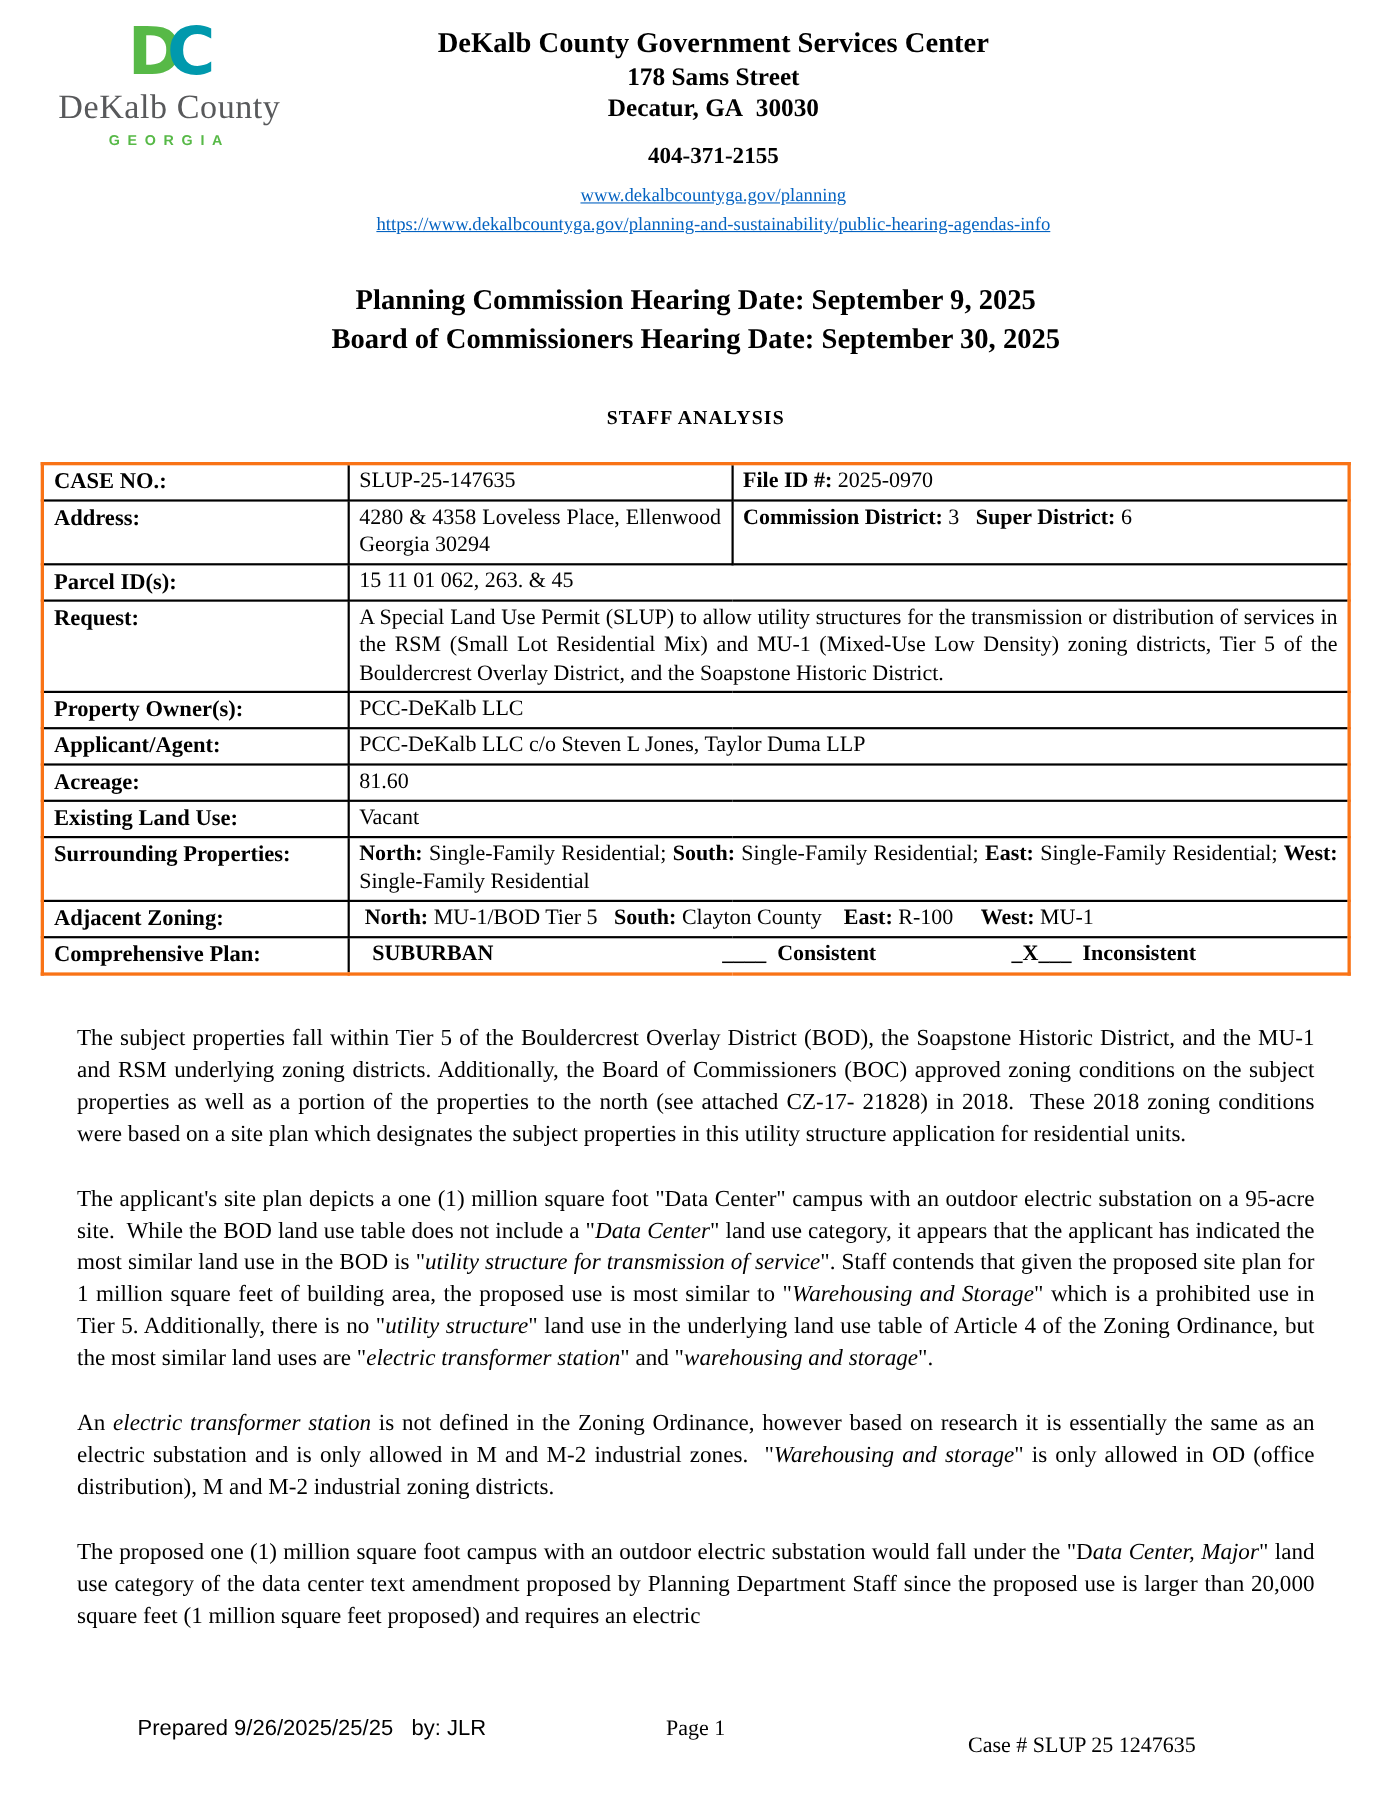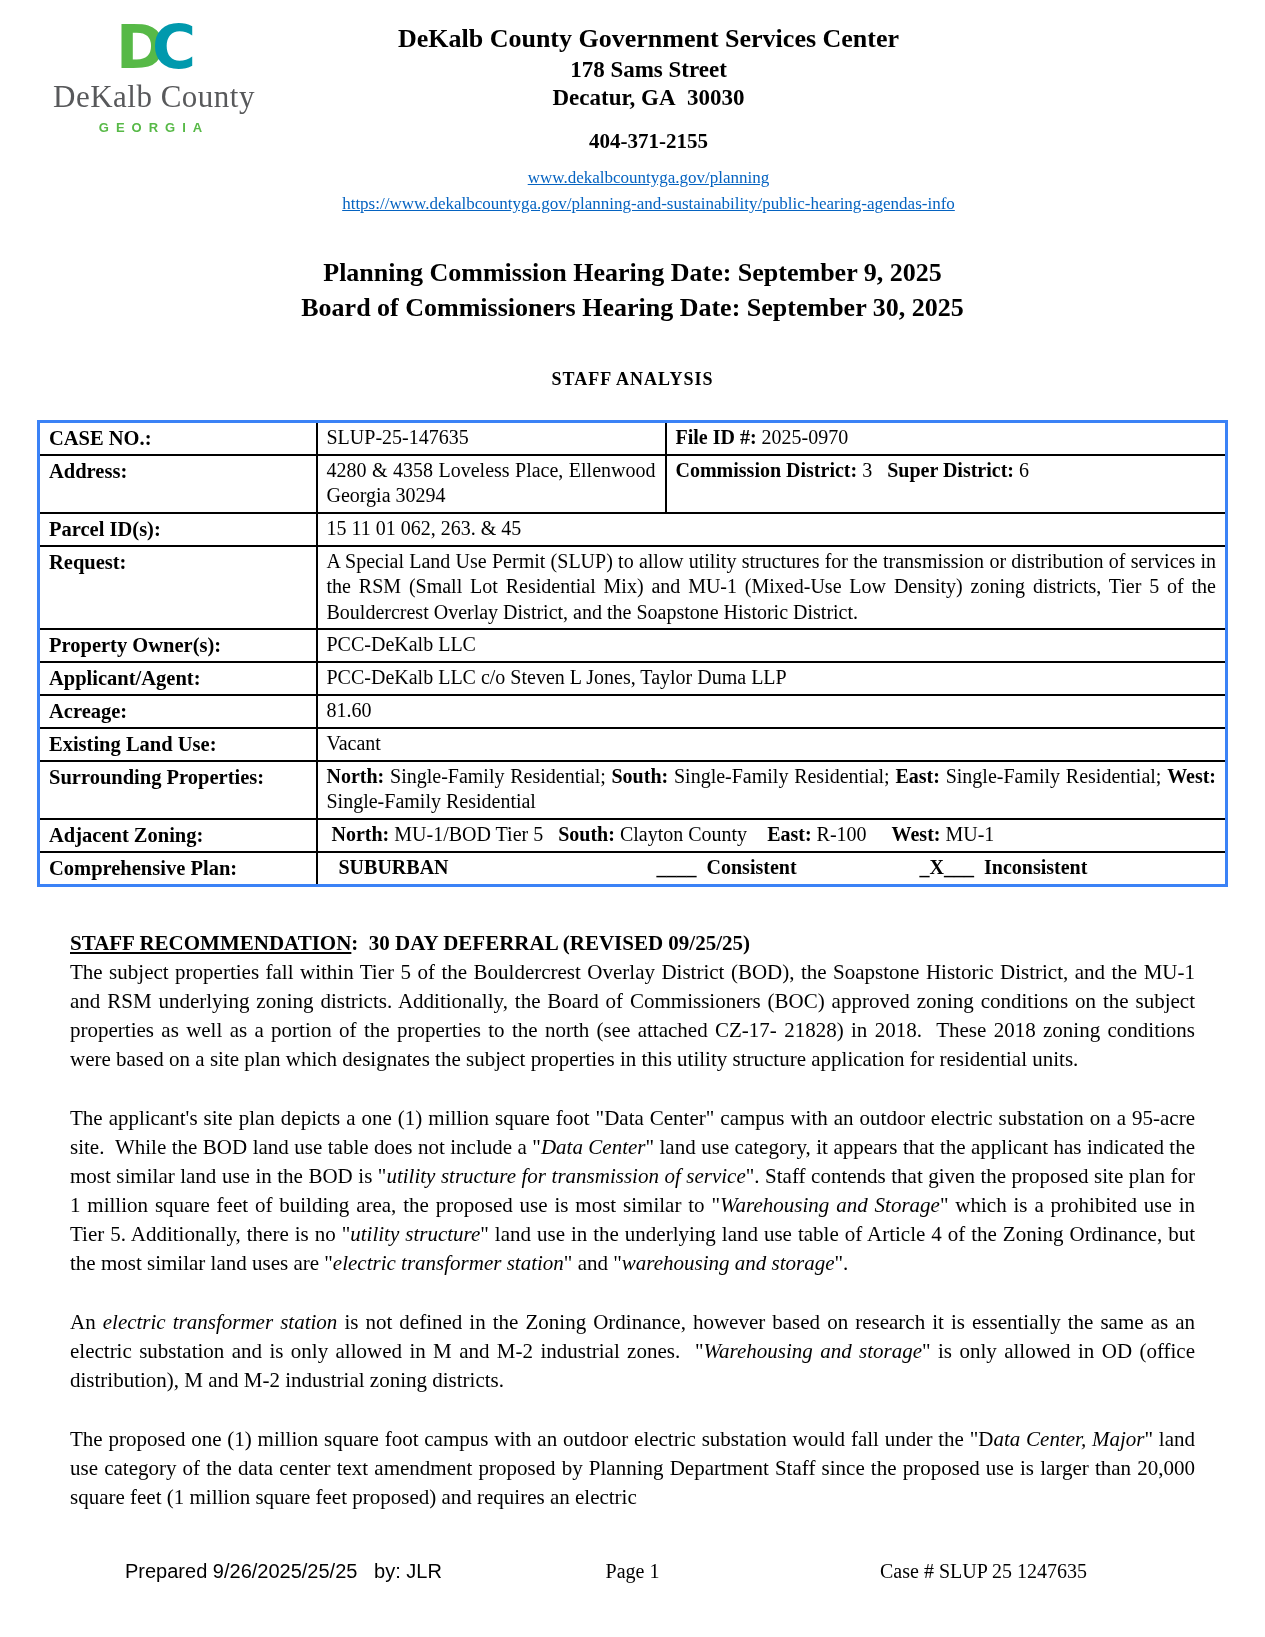--- a/index.html
+++ b/index.html
@@ -27,39 +27,39 @@
   .city{font-size:23px;margin-top:2px;}
   .phone{font-size:21px;margin-top:18px;}
   .links{font-weight:normal;font-size:17px;margin-top:11px;line-height:1.55;}
   .links a{color:var(--link_blue);text-decoration:underline;display:block;}
 
   
   .hearings{margin-top:37px;text-align:center;font-weight:bold;font-size:26px;line-height:1.35;}
   .doc-title{margin-top:44px;text-align:center;font-weight:bold;font-size:18px;letter-spacing:1px;}
 
   
-  .case-table{border-collapse:collapse;border:3px solid #3b82f6;margin:30px 0 0 37px;width:1191px;table-layout:fixed;font-size:20px;}
+  .case-table{border-collapse:collapse;border:3px solid #f97316;margin:30px 0 0 37px;width:1191px;table-layout:fixed;font-size:20px;}
   .case-table td{border:2px solid #000;padding:2px 9px 3px;vertical-align:top;line-height:1.27;}
   .case-table td.lbl{font-weight:bold;font-size:20.5px;}
   .case-table td.just{text-align:justify;}
   .plan-row{display:flex;font-weight:bold;gap:18px;}
   .plan-name{margin-left:12px;}
   .plan-cons{margin-left:190px;}
   .plan-incons{margin-left:105px;}
 
   
   .reco{margin:42px 70px 0 70px;font-size:21px;line-height:29px;}
   .reco p{text-align:justify;margin:0 0 30px 0;}
   .reco p.heading{text-align:left;margin-bottom:0;}
 
   
   .page-footer{position:absolute;top:1560px;left:0;width:100%;font-size:20px;}
   .f-prepared{position:absolute;left:125px;top:0;font-family:"Liberation Sans",sans-serif;font-size:20px;}
   .f-page{position:absolute;left:50%;transform:translateX(-50%);top:0;}
-  .f-case{position:absolute;left:880px;top:0;}
+  .f-case{position:absolute;left:880px;top:16px;}
 </style>
 </head>
 <body>
 
 <div class="page">
 
   <header>
     <div class="logo">
       <div class="monogram"><span class="mono-d">D</span><span class="mono-c">C</span></div>
       <div class="logo-name">DeKalb County</div>
@@ -140,21 +140,20 @@
           <span class="plan-name">SUBURBAN</span>
           <span class="plan-cons">____&nbsp; Consistent</span>
           <span class="plan-incons">_X___&nbsp; Inconsistent</span>
         </div>
       </td>
     </tr>
   </tbody>
     </table>
 
   <section class="reco">
-    <p class="heading"><span style="font-weight: bold; text-decoration: underline;">STAFF RECOMMENDATION</span><span style="font-weight: bold;">:&nbsp; </span><span style="font-weight: bold;">30 DAY DEFERRAL (REVISED 09/25/25)</span></p>
     <p>The subject properties fall within Tier 5 of the Bouldercrest Overlay District (BOD), the Soapstone Historic District, and the MU-1 and RSM underlying zoning districts. Additionally, the Board of Commissioners (BOC) approved zoning conditions on the subject properties as well as a portion of the properties to the north (see attached CZ-17- 21828) in 2018.&nbsp; These 2018 zoning conditions were based on a site plan which designates the subject properties in this utility structure application for residential units.</p>
     <p><span>The applicant's site plan depicts a one (1) million square foot "Data Center" campus with an outdoor electric substation on a 95-acre site.&nbsp; While the BOD land use table does not include a "</span><span style="font-style: italic;">Data Center</span><span>" land use category, it appears that the applicant has indicated the most similar land use in the BOD is "</span><span style="font-style: italic;">utility structure for transmission of service</span><span>". Staff contends that given the proposed site plan for 1 million square feet of building area, the proposed use is most similar to "</span><span style="font-style: italic;">Warehousing and Storage</span><span>" which is a prohibited use in Tier 5. Additionally, there is no "</span><span style="font-style: italic;">utility structure</span><span>" land use in the underlying land use table of Article 4 of the Zoning Ordinance, but the most similar land uses are "</span><span style="font-style: italic;">electric transformer station</span><span>" and "</span><span style="font-style: italic;">warehousing and storage</span><span>".</span></p>
     <p><span>An </span><span style="font-style: italic;">electric transformer station</span><span> is not defined in the Zoning Ordinance, however based on research it is essentially the same as an electric substation and is only allowed in M and M-2 industrial zones.&nbsp; "</span><span style="font-style: italic;">Warehousing and storage</span><span>" is only allowed in OD (office distribution), M and M-2 industrial zoning districts.</span></p>
     <p><span>The proposed one (1) million square foot campus with an outdoor electric substation would fall under the "D</span><span style="font-style: italic;">ata Center, Major</span><span>" land use category of the data center text amendment proposed by Planning Department Staff since the proposed use is larger than 20,000 square feet (1 million square feet proposed) and requires an electric</span></p>
   </section>
 
   <footer class="page-footer">
     <span class="f-prepared">Prepared 9/26/2025/25/25&nbsp;&nbsp; by: JLR</span>
     <span class="f-page">Page 1</span>
     <span class="f-case">Case # SLUP 25 1247635</span>

